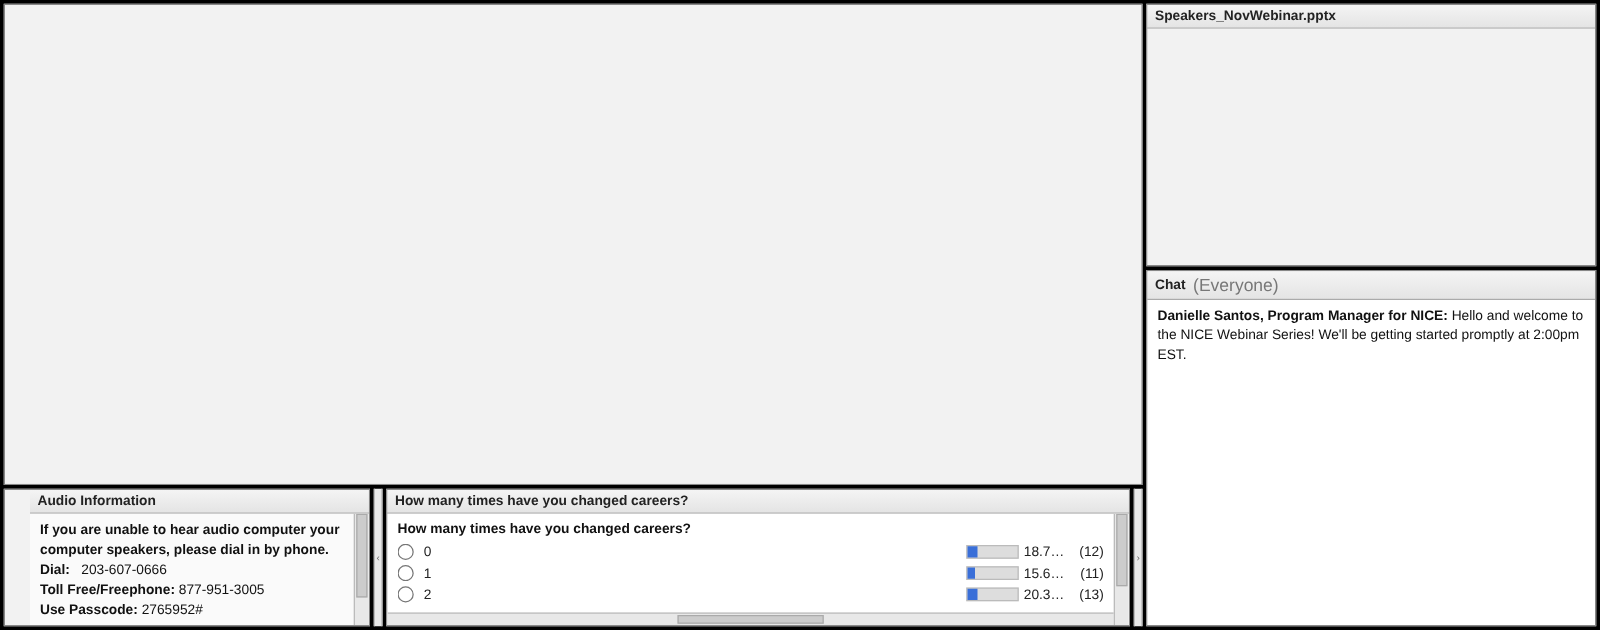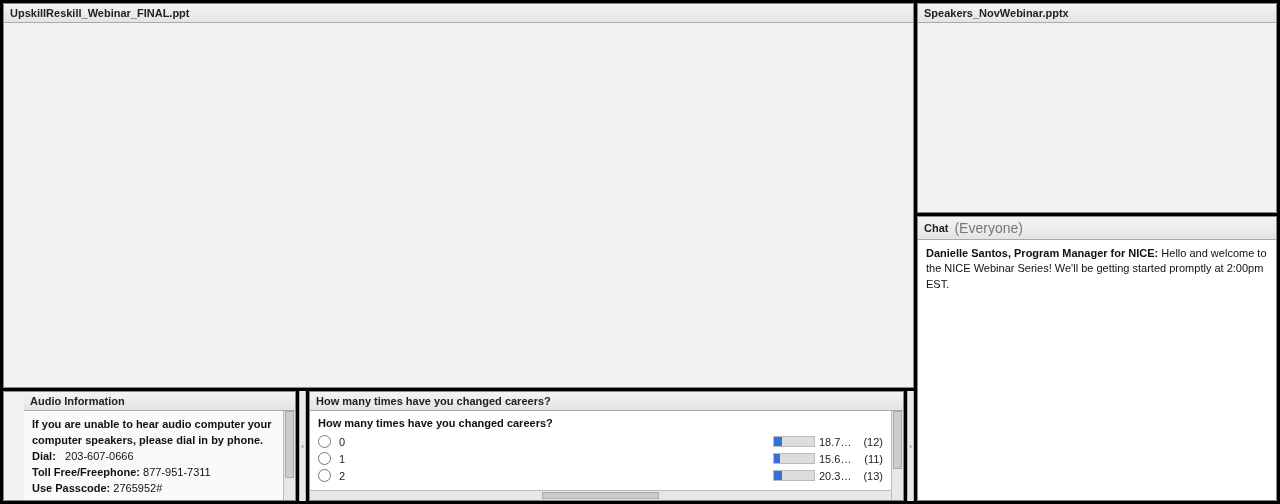--- a/index.html
+++ b/index.html
@@ -45,44 +45,41 @@
   .audio-vthumb { position:absolute; top:0; left:1px; right:1px; height:75%; background:#ccc; border:1px solid #aaa;}
   .chart-block { display:flex; align-items:center; gap:0; margin-left:auto;}
 </style>
 </head>
 <body>
 
 <div class="app">
   <div class="left-col">
 
     <div class="panel main-slide">
-      <div class="panel-title">
-        <span>UpskillReskill_Webinar_FINAL.ppt</span>
-      </div>
       <div class="panel-body"></div>
     </div>
 
     <div class="bottom-row">
 
       <div class="panel audio-panel">
         <div class="panel-title">
           <span>Audio Information</span>
         </div>
         <div class="panel-body">
           <div class="audio-content audio-body">
             <div class="bold">If you are unable to hear audio computer your computer speakers, please dial in by phone.</div>
             <div>
               <span class="bold">Dial:</span>
               <span> &nbsp;</span>
               <span>203-607-0666</span>
             </div>
             <div>
               <span class="bold">Toll Free/Freephone:</span>
               <span> </span>
-              <span>877-951-7311</span>
+              <span>877-951-3005</span>
             </div>
             <div>
               <span class="bold">Use Passcode:</span>
               <span> </span>
               <span>2765952#</span>
             </div>
           </div>
           <div class="audio-vscroll">
             <div class="audio-vthumb"></div>
           </div>

